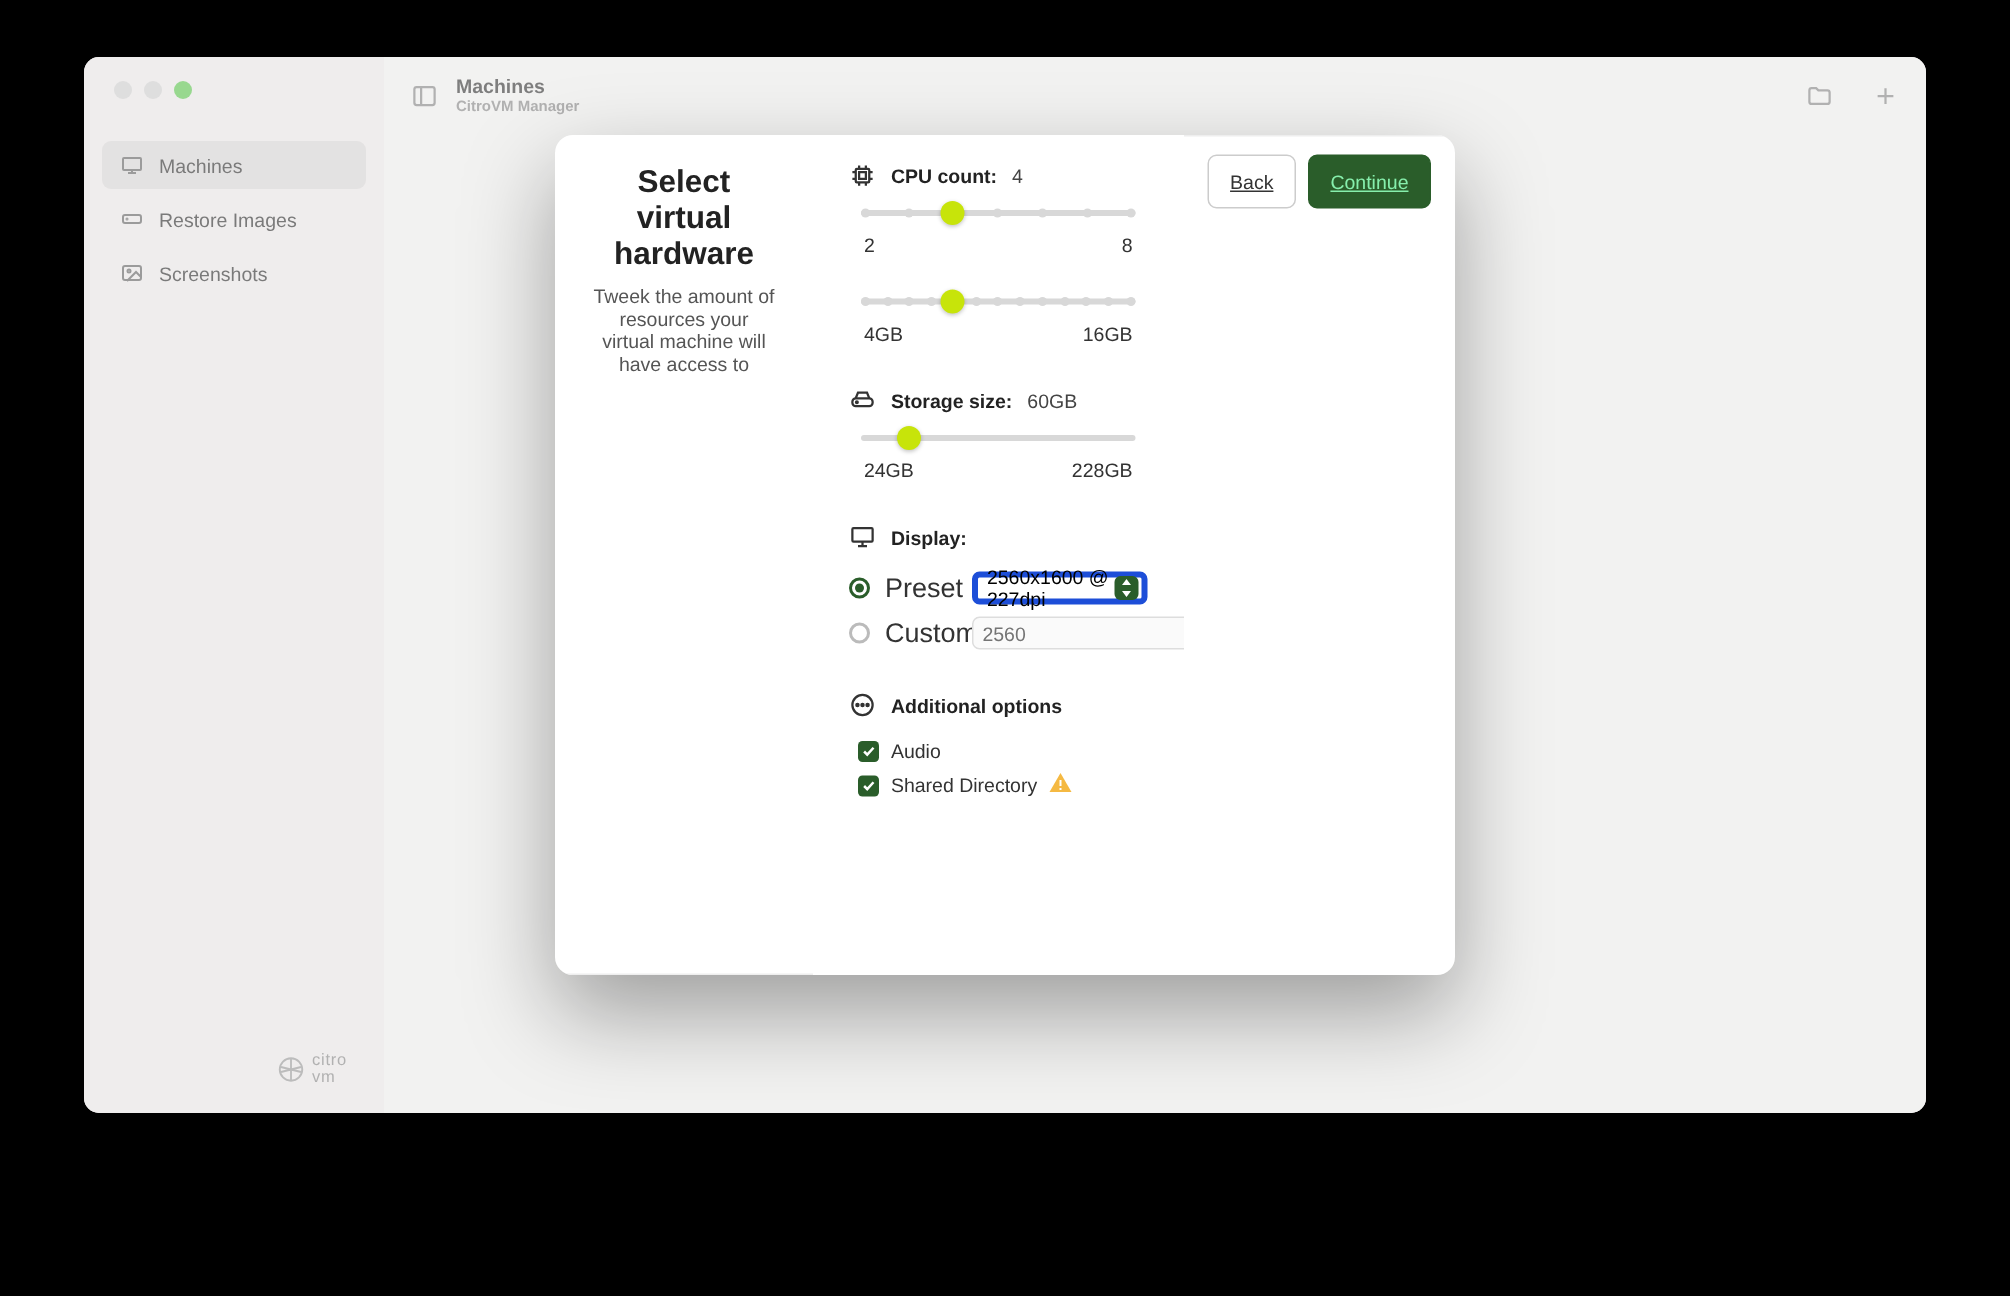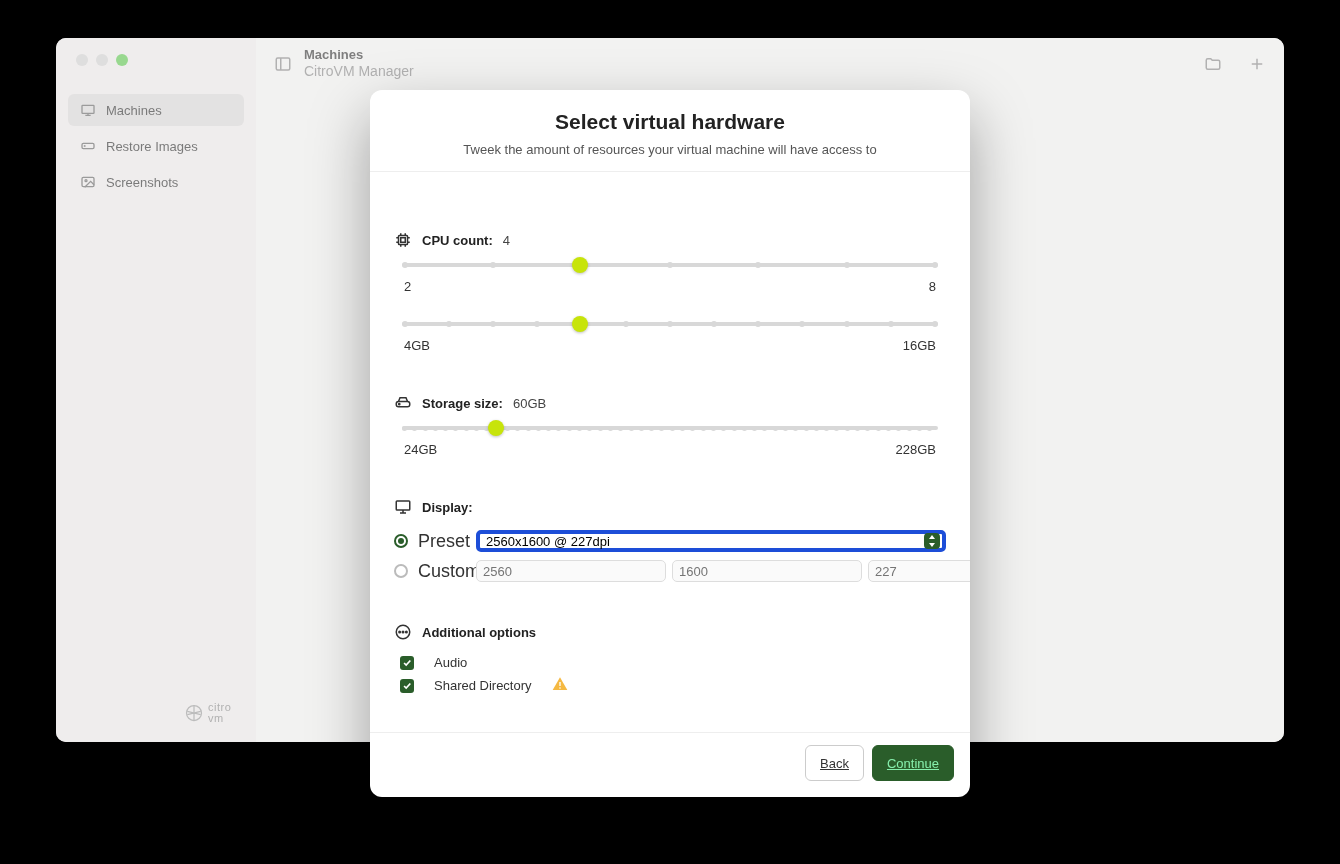--- a/index.html
+++ b/index.html
@@ -82,52 +82,52 @@
     }
     .titlebar {
       height: 52px;
       display: flex;
       align-items: center;
       padding: 0 18px;
       gap: 12px;
     }
     .titlebar-titles { line-height: 1.15; }
     .titlebar-title { font-size: 13px; font-weight: 600; color: #3a3a3a; }
-    .titlebar-subtitle { font-size: 14px; color: #888; }
+    .titlebar-subtitle { font-size: 10px; color: #888; font-weight: bold; }
     .titlebar-spacer { flex: 1; }
     .titlebar-icon { color: #888; width: 18px; height: 18px; display: inline-flex; align-items: center; justify-content: center; }
     .dimmer {
       position: absolute;
       inset: 0;
       background: rgba(255,255,255,0.35);
       border-radius: 10px;
       pointer-events: none;
     }
     .modal {
       position: absolute;
       top: 90px;
       left: 370px;
       width: 600px;
       background: #fff;
       border-radius: 12px;
       box-shadow: 0 25px 60px rgba(0,0,0,0.35);
       display: flex;
-      flex-direction: column;
+      flex-direction: row;
       overflow: hidden;
     }
     .modal-header { padding: 20px 24px 14px; text-align: center; border-bottom: 1px solid #eee; }
     .modal-title { font-size: 21px; font-weight: 600; color: #222; }
     .modal-subtitle { font-size: 13px; color: #555; margin-top: 8px; }
     .modal-body {
       padding: 18px 24px 10px;
       height: 560px;
       overflow-y: auto;
     }
     .section { margin-bottom: 28px; }
-    .section-header { display: flex; align-items: center; gap: 10px; font-size: 13px; color: #222; margin-bottom: 14px; margin-top: 41px; }
+    .section-header { display: flex; align-items: center; gap: 10px; font-size: 13px; color: #222; margin-bottom: 14px; }
     .section-header .label { font-weight: 700; }
     .section-header .value { font-weight: 400; color: #444; }
     .section-header svg { width: 18px; height: 18px; color: #333; }
     .slider-container { position: relative; padding: 0 8px; }
     .slider-track {
       height: 4px;
       background: #d8d8d8;
       border-radius: 2px;
       position: relative;
     }
@@ -203,21 +203,21 @@
     .text-input {
       flex: 1;
       height: 22px;
       border: 1px solid #ddd;
       border-radius: 5px;
       padding: 0 6px;
       font-size: 13px;
       color: #aaa;
       background: #fafafa;
     }
-    .checkbox-row { display: flex; align-items: center; gap: 20px; font-size: 13px; color: #333; margin-top: 6px; margin-left: 6px; }
+    .checkbox-row { display: flex; align-items: center; gap: 8px; font-size: 13px; color: #333; margin-top: 6px; margin-left: 6px; }
     .checkbox {
       width: 14px; height: 14px;
       background: #2a5d2a;
       border-radius: 3px;
       display: inline-flex;
       align-items: center;
       justify-content: center;
       flex-shrink: 0;
     }
     .checkbox svg { width: 10px; height: 10px; color: #fff; }

